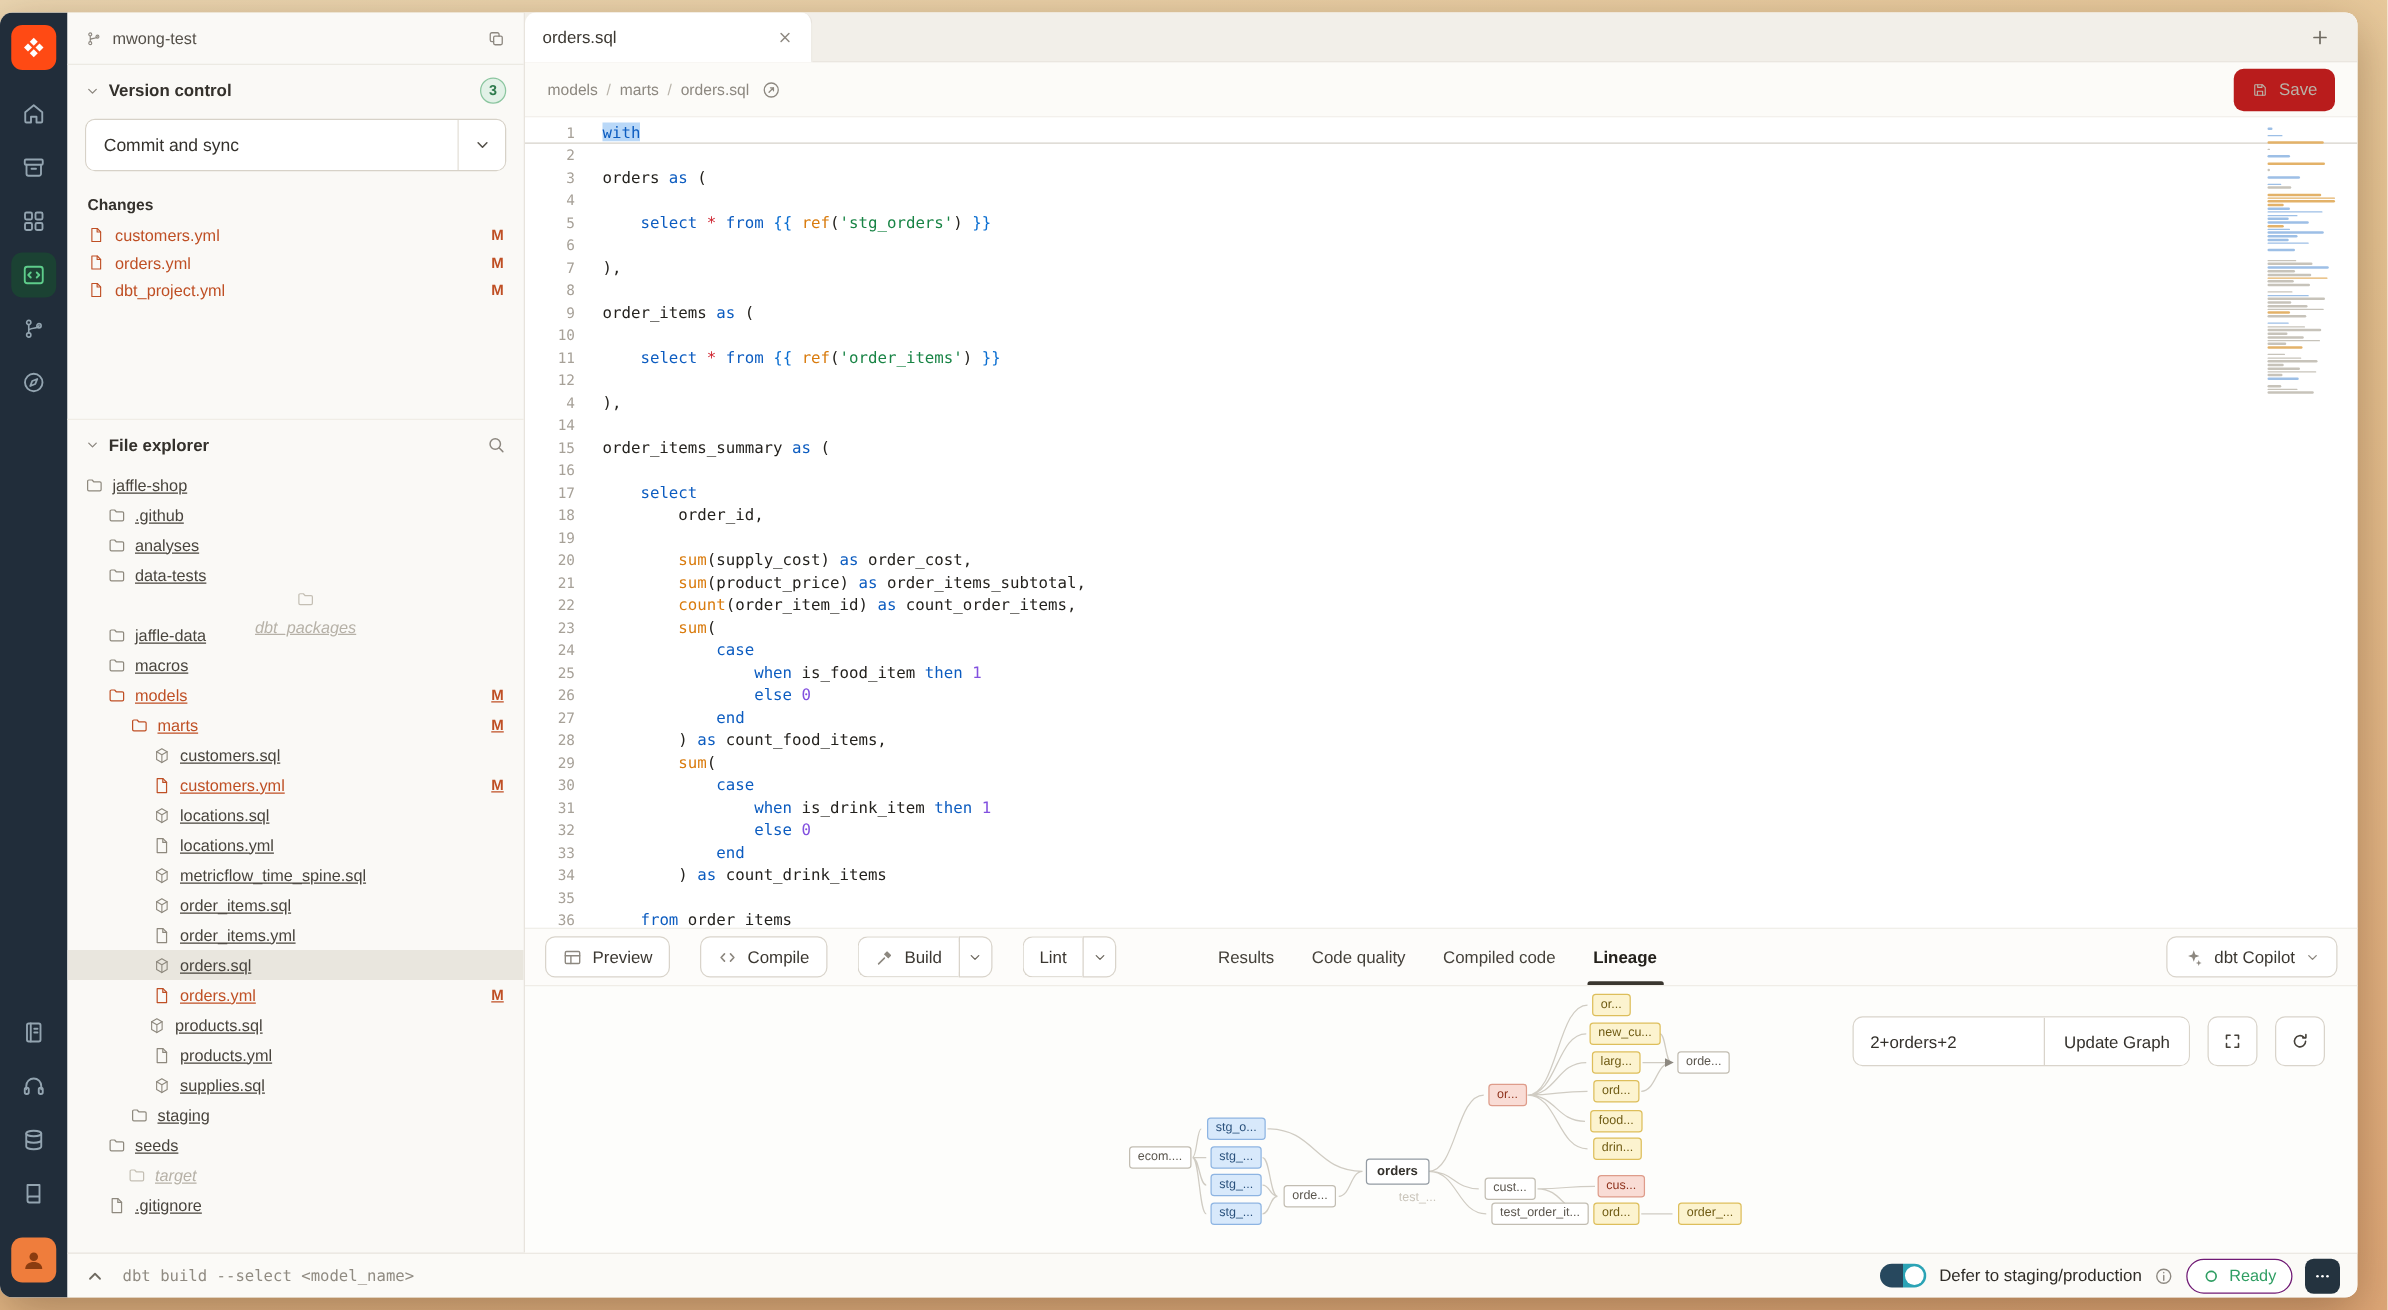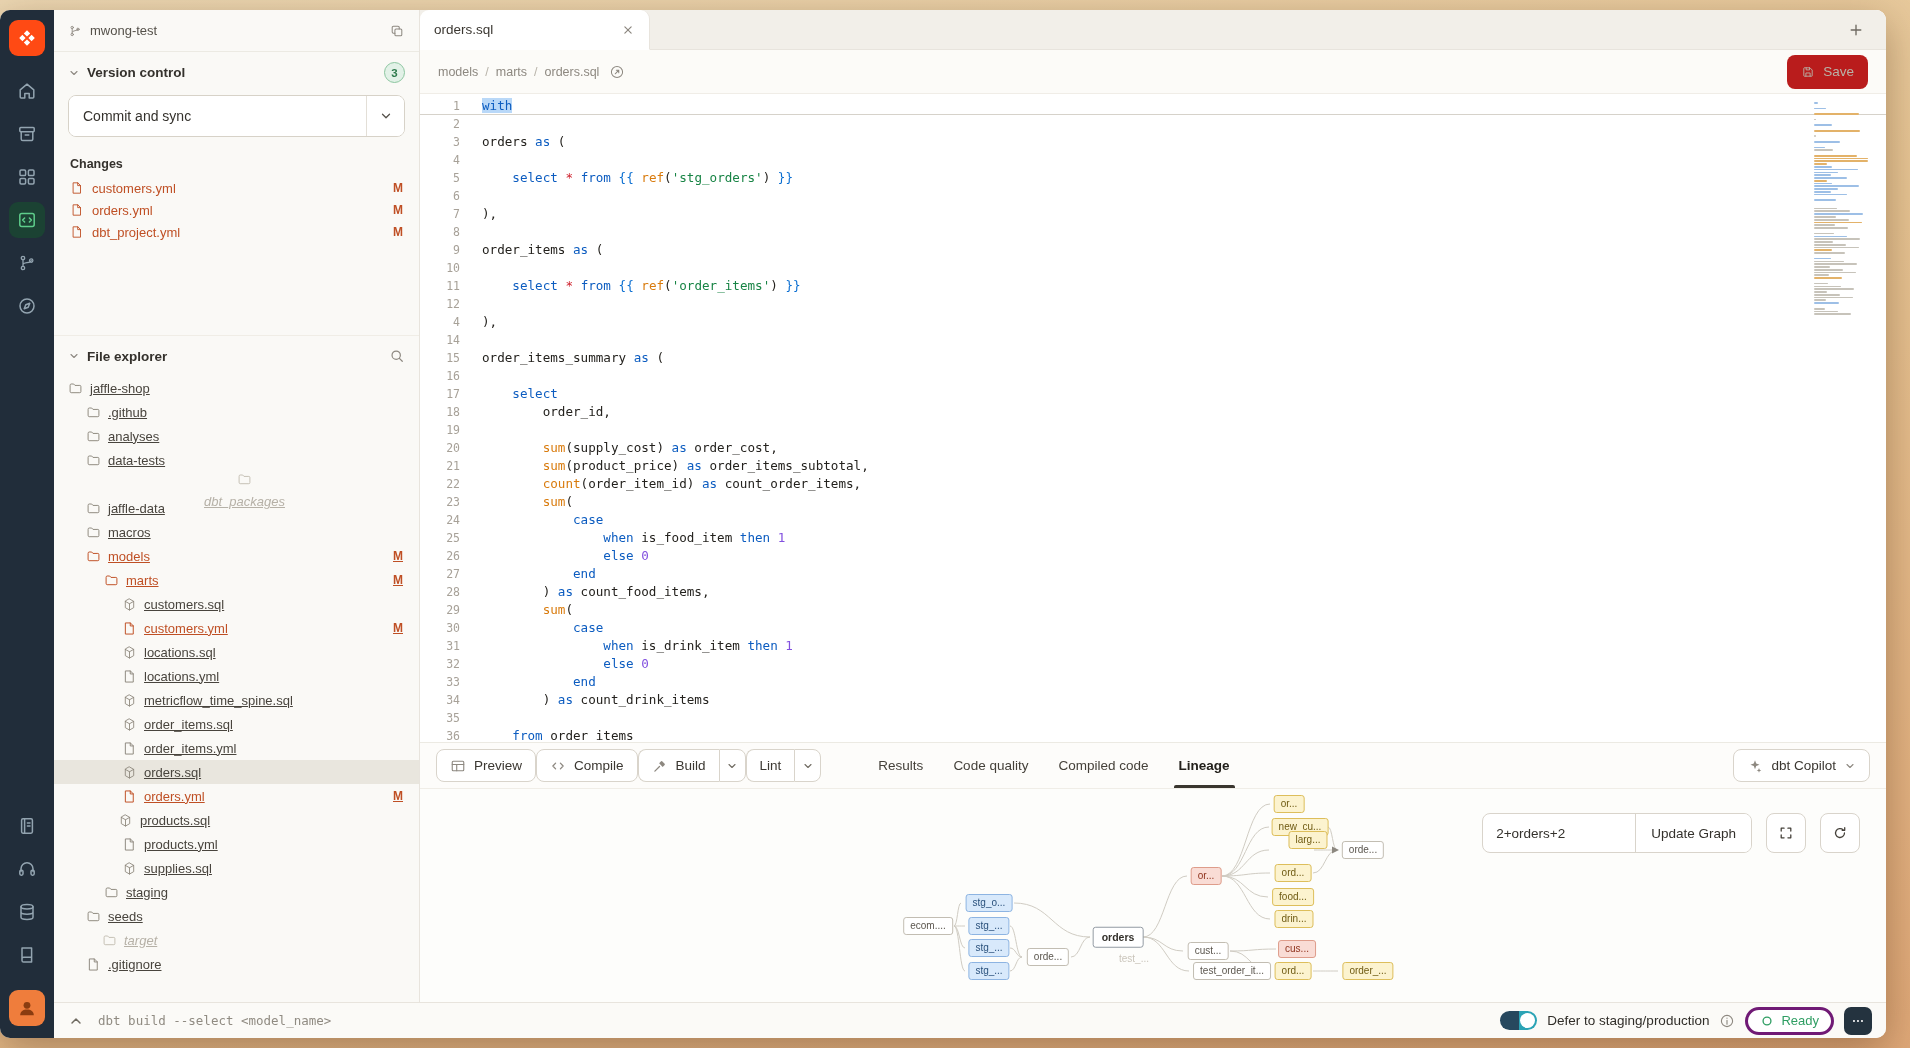--- a/index.html
+++ b/index.html
@@ -61,21 +61,21 @@
   .editor{flex:1;position:relative;background:#fff;overflow:hidden;padding-top:3px;}
   .code-line{display:flex;height:18px;white-space:pre;font-family:"DejaVu Sans Mono",monospace;font-size:12.6px;line-height:18px;}
   .code-line.current{box-shadow:inset 0 -1px 0 #d6d2ca;}
   .gutter{width:62px;flex:none;text-align:right;padding-right:22px;color:#a7a198;font-size:11.5px;}
   .tok.k{color:#0c5cc0}.tok.f{color:#d97b0d}.tok.s{color:#188445}.tok.n{color:#8250df}
   .tok.j{color:#0a6ed1}.tok.o{color:#cf222e}.tok.p{color:#24221e}
   .tok.sel{background:#b9d8f8;}
   .minimap{position:absolute;top:8px;right:16px;width:56px;}
   .mm-bar{height:1.7px;border-radius:1px;margin-bottom:1.1px;background:#c7c3ba;}
 
-  .actionbar{height:46px;flex:none;display:flex;align-items:center;padding:0 16px;gap:0;background:#fdfcfa;border-top:1px solid #eceae3;}
+  .actionbar{height:46px;flex:none;display:flex;align-items:center;padding:0 16px;gap:24px;background:#fdfcfa;border-top:1px solid #eceae3;}
   .btn{height:33px;display:flex;align-items:center;gap:8px;padding:0 13px;border:1px solid #d9d4cb;border-radius:8px;background:#fff;font-size:13.5px;color:#3b3731;font-family:inherit;cursor:pointer;}
   .split{display:flex;}
   .split .btn{border-radius:8px 0 0 8px;border-right:none;}
   .chev-seg{width:27px;height:33px;display:grid;place-items:center;background:#fff;border:1px solid #d9d4cb;border-radius:0 8px 8px 0;color:#6f6a61;cursor:pointer;}
   .ab-tabs{display:flex;margin-left:42px;height:100%;}
   .ab-tab{padding:0 15px;display:flex;align-items:center;font-size:13.5px;color:#45413a;position:relative;cursor:pointer;}
   .ab-tab.active{color:#23201b;font-weight:700;}
   .ab-tab.active::after{content:"";position:absolute;left:10px;right:10px;bottom:0;height:3px;background:#3a362f;border-radius:2px 2px 0 0;}
   .copilot{margin-left:auto;}
 
@@ -94,21 +94,21 @@
   .graph-btn{border:none;border-left:1px solid #d9d4cb;background:#fff;padding:0 15px;font-size:13.5px;color:#34312c;font-family:inherit;cursor:pointer;}
   .sq-btn{width:40px;height:40px;border:1px solid #d9d4cb;border-radius:8px;background:#fff;display:grid;place-items:center;color:#45413a;cursor:pointer;}
 
   .cmdbar{height:36px;flex:none;display:flex;align-items:center;gap:10px;padding:0 14px 0 8px;background:#fbfaf7;border-top:1px solid #e8e4dd;}
   .chev-up-btn{width:26px;height:26px;border:none;background:transparent;color:#6f6a61;display:grid;place-items:center;cursor:pointer;}
   .cmd-text{font-family:"DejaVu Sans Mono",monospace;font-size:12.5px;color:#908b82;cursor:text;}
   .cmd-right{margin-left:auto;display:flex;align-items:center;gap:10px;}
   .toggle{width:37px;height:19px;border-radius:10px;background:linear-gradient(90deg,#27485e 50%,#2ba3b5 50%);position:relative;cursor:pointer;flex:none;}
   .knob{position:absolute;top:2px;right:2px;width:15px;height:15px;border-radius:50%;background:#fff;}
   .defer-label{font-size:13.5px;color:#302d28;}
-  .ready{height:28px;display:flex;align-items:center;gap:7px;padding:0 12px;border:3px solid #701a75;border-radius:999px;background:#fff;color:#2f9e63;font-size:13px;cursor:pointer;}
+  .ready{height:28px;display:flex;align-items:center;gap:7px;padding:0 12px;border:1px solid #701a75;border-radius:999px;background:#fff;color:#2f9e63;font-size:13px;cursor:pointer;}
   .ready .ic{color:#2f9e63;}
   .dots-btn{width:28px;height:28px;border:none;border-radius:7px;background:#24333f;color:#fff;display:grid;place-items:center;cursor:pointer;}
 </style>
 </head>
 <body>
 
 <div class="desktop">
   <div class="window">
 
     <nav class="rail">
@@ -770,21 +770,21 @@
                 <div class="node blue" style="left: 569px; top: 159px;">stg_...</div>
                 <div class="node blue" style="left: 569px; top: 182px;">stg_...</div>
                 <div class="node plain" style="left: 628px; top: 168px;">orde...</div>
                 <div class="node focus" style="left: 698px; top: 148px;">orders</div>
                 <div class="node dim" style="left: 714px; top: 170px;">test_...</div>
                 <div class="node red" style="left: 786px; top: 87px;">or...</div>
                 <div class="node plain" style="left: 788px; top: 162px;">cust...</div>
                 <div class="node plain" style="left: 812px; top: 182px;">test_order_it...</div>
                 <div class="node yellow" style="left: 869px; top: 15px;">or...</div>
                 <div class="node yellow" style="left: 880px; top: 38px;">new_cu...</div>
-                <div class="node yellow" style="left: 873px; top: 51px; margin-left: 15px;">larg...</div>
+                <div class="node yellow" style="left: 873px; top: 61px;">larg...</div>
                 <div class="node yellow" style="left: 873px; top: 84px;">ord...</div>
                 <div class="node yellow" style="left: 873px; top: 108px;">food...</div>
                 <div class="node yellow" style="left: 874px; top: 130px;">drin...</div>
                 <div class="node plain" style="left: 943px; top: 61px;">orde...</div>
                 <div class="node red" style="left: 877px; top: 160px;">cus...</div>
                 <div class="node yellow" style="left: 873px; top: 182px;">ord...</div>
                 <div class="node yellow" style="left: 948px; top: 182px;">order_...</div>
               </div>
             <div class="lineage-controls">
               <div class="graph-group">

